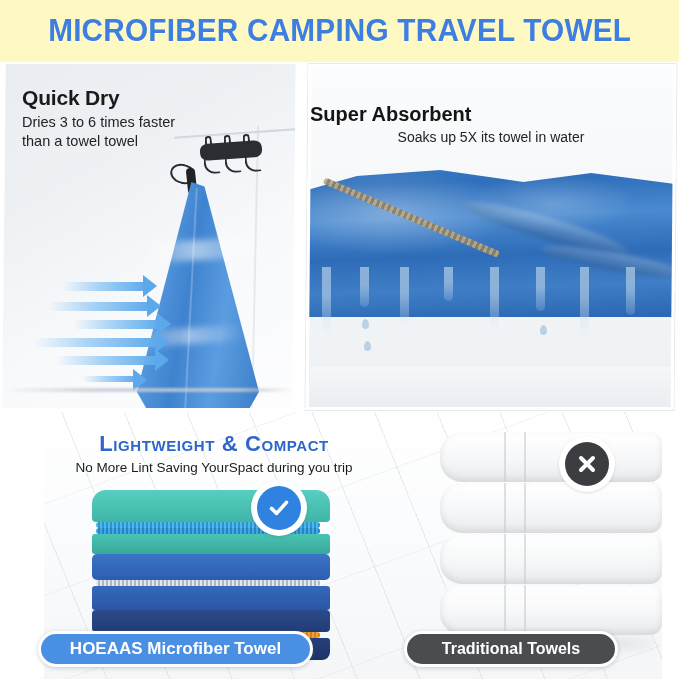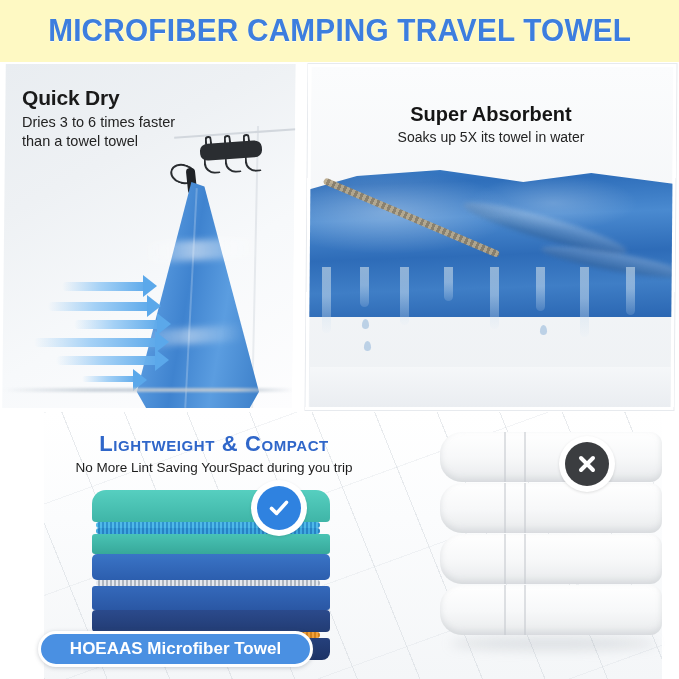--- a/index.html
+++ b/index.html
@@ -208,21 +208,21 @@
     border: 3px solid #ffffff;
     transform: skewX(-0.5deg);
     box-shadow: 0 0 0 1px #e7eaee;
   }
   #panel-absorbent .inner { transform: skewX(0.5deg); width:100%; height:100%; position:relative;}
 
   .sa-heading {
     position: absolute;
     left: 0; top: 36px;
     width: 100%;
-    text-align: center;
+    text-align: left;
     font-size: 20px;
     font-weight: bold;
     color: #151515;
   }
   .sa-sub {
     position: absolute;
     left: 0; top: 62px;
     width: 100%;
     text-align: center;
     font-size: 14px;
@@ -591,14 +591,15 @@
   <div class="x-badge">
     <div class="disc">
       <svg width="24" height="24" viewBox="0 0 24 24" aria-hidden="true">
         <path d="M6 6 L18 18 M18 6 L6 18" fill="none" stroke="#ffffff" stroke-width="4" stroke-linecap="round"></path>
       </svg>
     </div>
   </div>
 
 
   <div class="pill" id="pill-microfiber">HOEAAS Microfiber Towel</div>
+  <div class="pill" id="pill-traditional">Traditional Towels</div>
 
 </div>
 
 </body></html>

